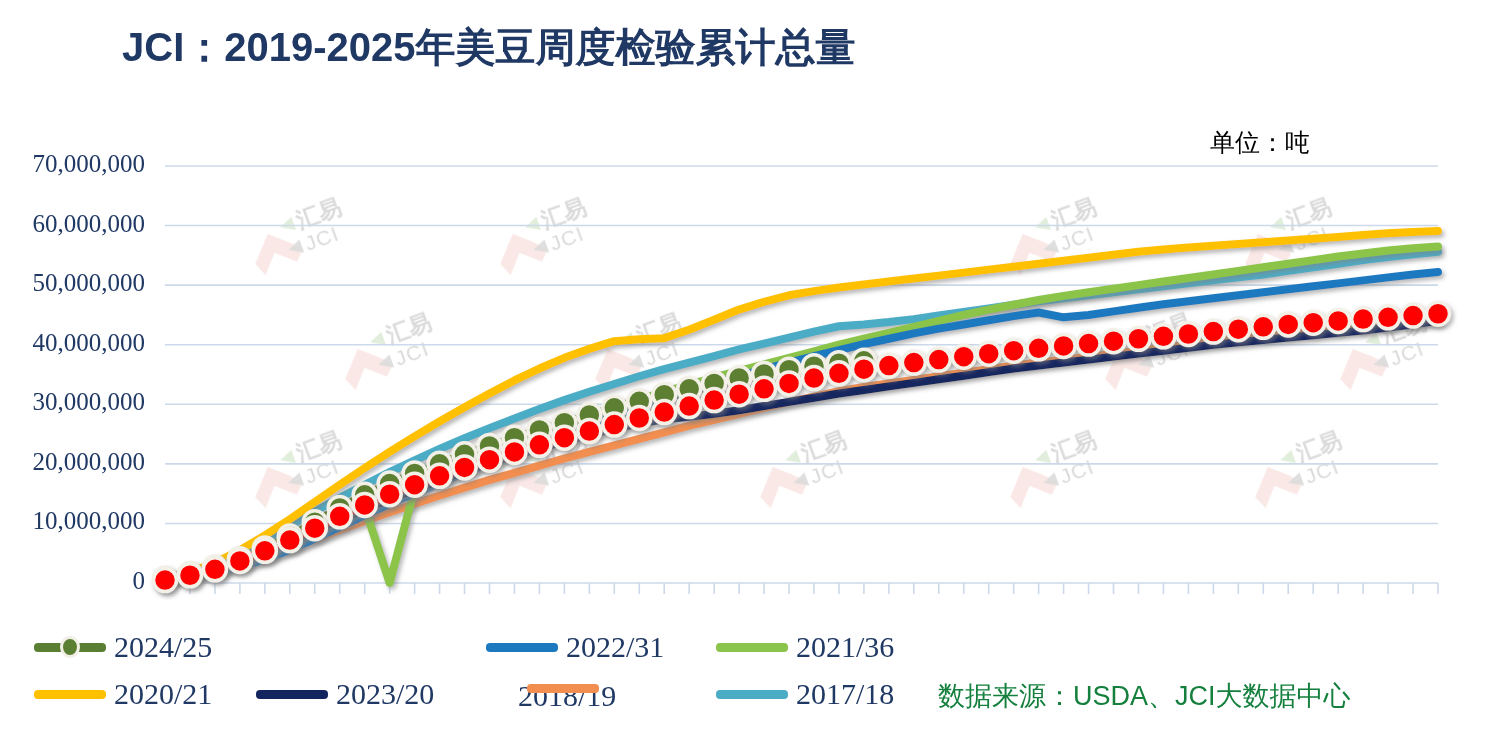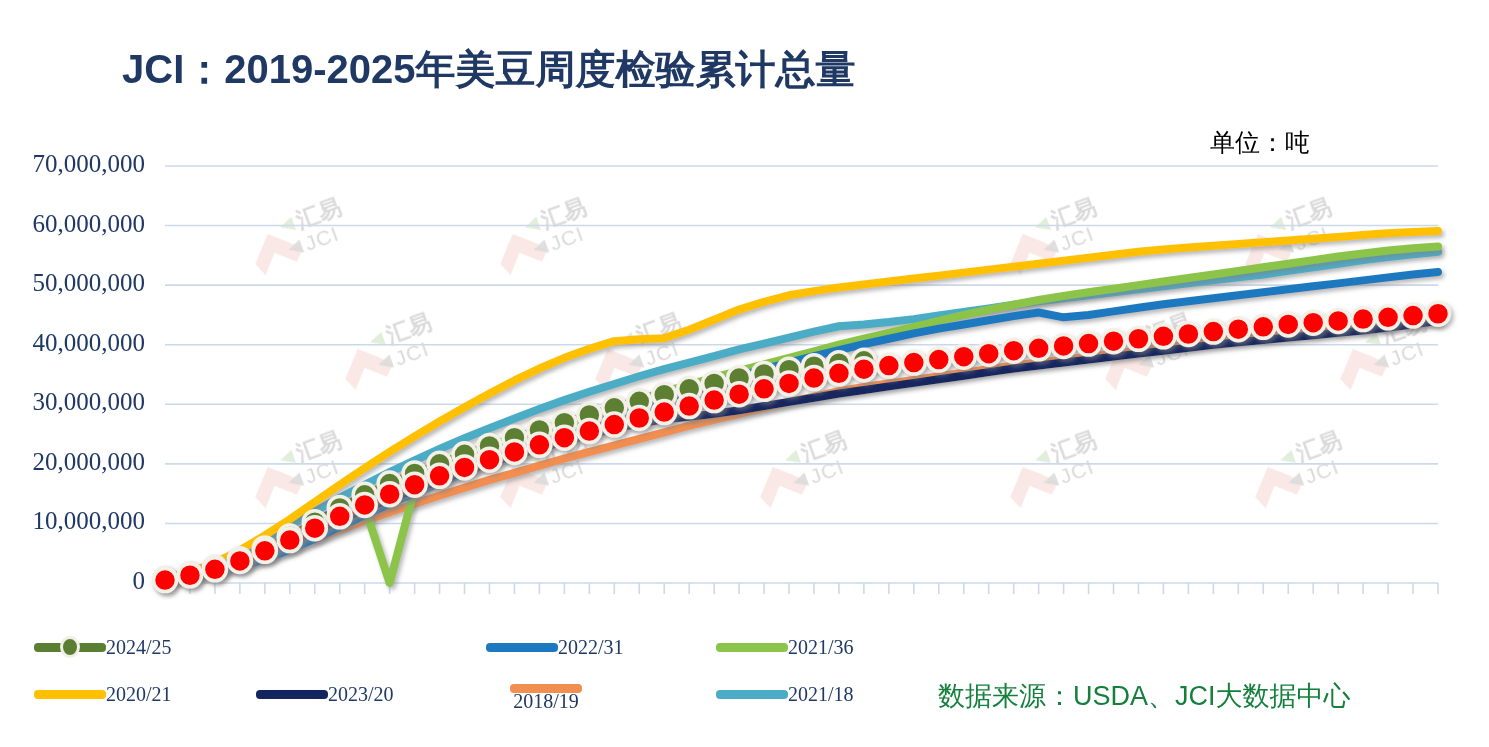--- a/index.html
+++ b/index.html
@@ -7,21 +7,21 @@
     width:1489px;height:747px;
     background:#ffffff;
     font-family:"Liberation Sans","DejaVu Sans",sans-serif;
     overflow:hidden;
     position:relative;
   }
   #chart-root{position:absolute;left:0;top:0;width:1489px;height:747px;}
 
   .chart-title{
     position:absolute;
-    left:122px; top:42px;
+    left:122px; top:20px;
     font-family:"Liberation Sans","DejaVu Sans",sans-serif;
     font-size:40px;
     font-weight:bold;
     color:#1F3864;
     letter-spacing:0px;
     white-space:nowrap;
   }
 
   .unit-label{
     position:absolute;
@@ -59,23 +59,24 @@
     left:34px; top:630px;
     width:900px; height:90px;
   }
   .legend-item{
     position:absolute;
     display:flex;
     align-items:center;
     height:34px;
   }
   .legend-label{
-    font-size:20px;
+    font-size:30px;
     color:#1F3864;
     font-family:"Liberation Serif","DejaVu Serif",serif;
+    margin-left:8px;
     white-space:nowrap;
     line-height:1;
   }
   .swatch{
     position:relative;
     width:72px;height:22px;
     display:inline-block;
   }
   .swatch .bar{
     position:absolute;left:0;top:7px;
@@ -417,19 +418,19 @@
       <div class="legend-item" style="left: 476px; top: 47px; flex-direction: column;">
         <span class="swatch">
           <span class="bar" style="background: rgb(242, 142, 79);"></span>
         </span>
         <span class="legend-label">2018/19</span>
       </div>
       <div class="legend-item" style="left: 682px; top: 47px;">
         <span class="swatch">
           <span class="bar" style="background: rgb(75, 172, 198);"></span>
         </span>
-        <span class="legend-label">2021/18</span>
+        <span class="legend-label">2017/18</span>
       </div>
     </div>
 
   <div class="source-label">数据来源：USDA、JCI大数据中心</div>
 
 </div>
 
 </body></html>

